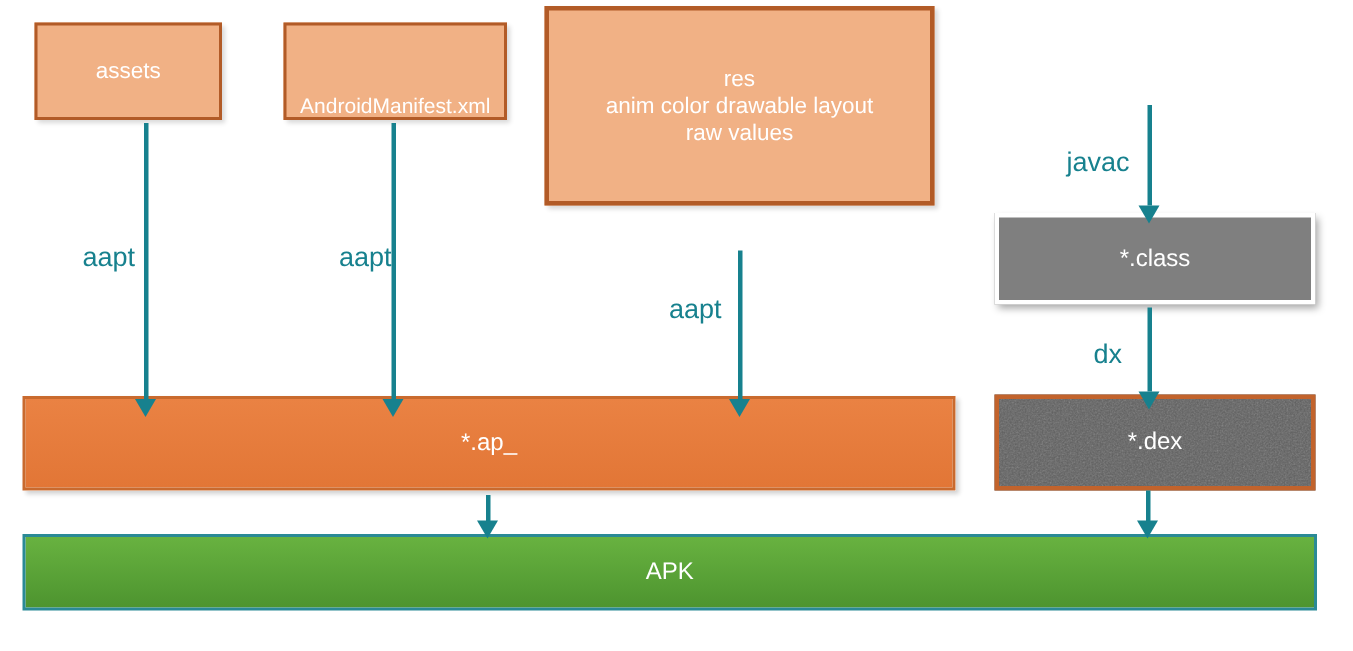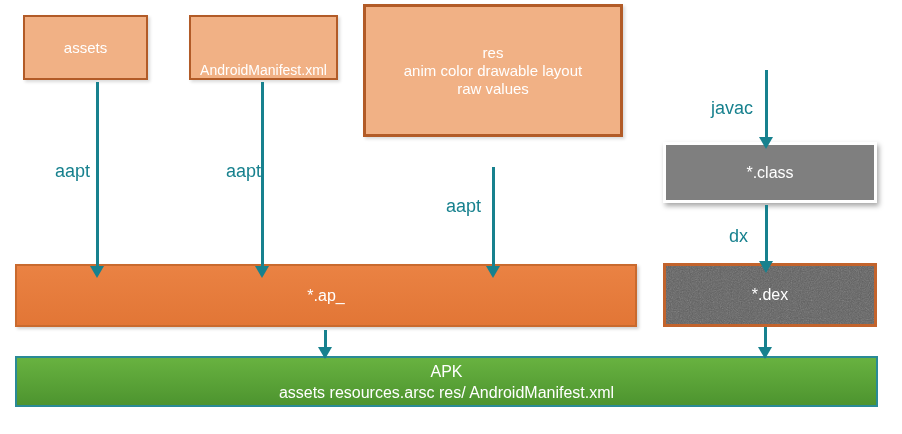--- a/index.html
+++ b/index.html
@@ -89,21 +89,20 @@
     </svg>
     <span class="lbl">*.dex</span>
   </div>
 
   <div class="box" id="node-ap">
     <span>*.ap_</span>
   </div>
 
   <div class="box" id="node-apk">
     <span>APK</span>
-    <span>assets resources.arsc res/ AndroidManifest.xml</span>
   </div>
 
   <div class="arrow" id="arr-assets">
     <div class="line"></div>
     <div class="head"></div>
   </div>
   <div class="arrow" id="arr-manifest">
     <div class="line"></div>
     <div class="head"></div>
   </div>

